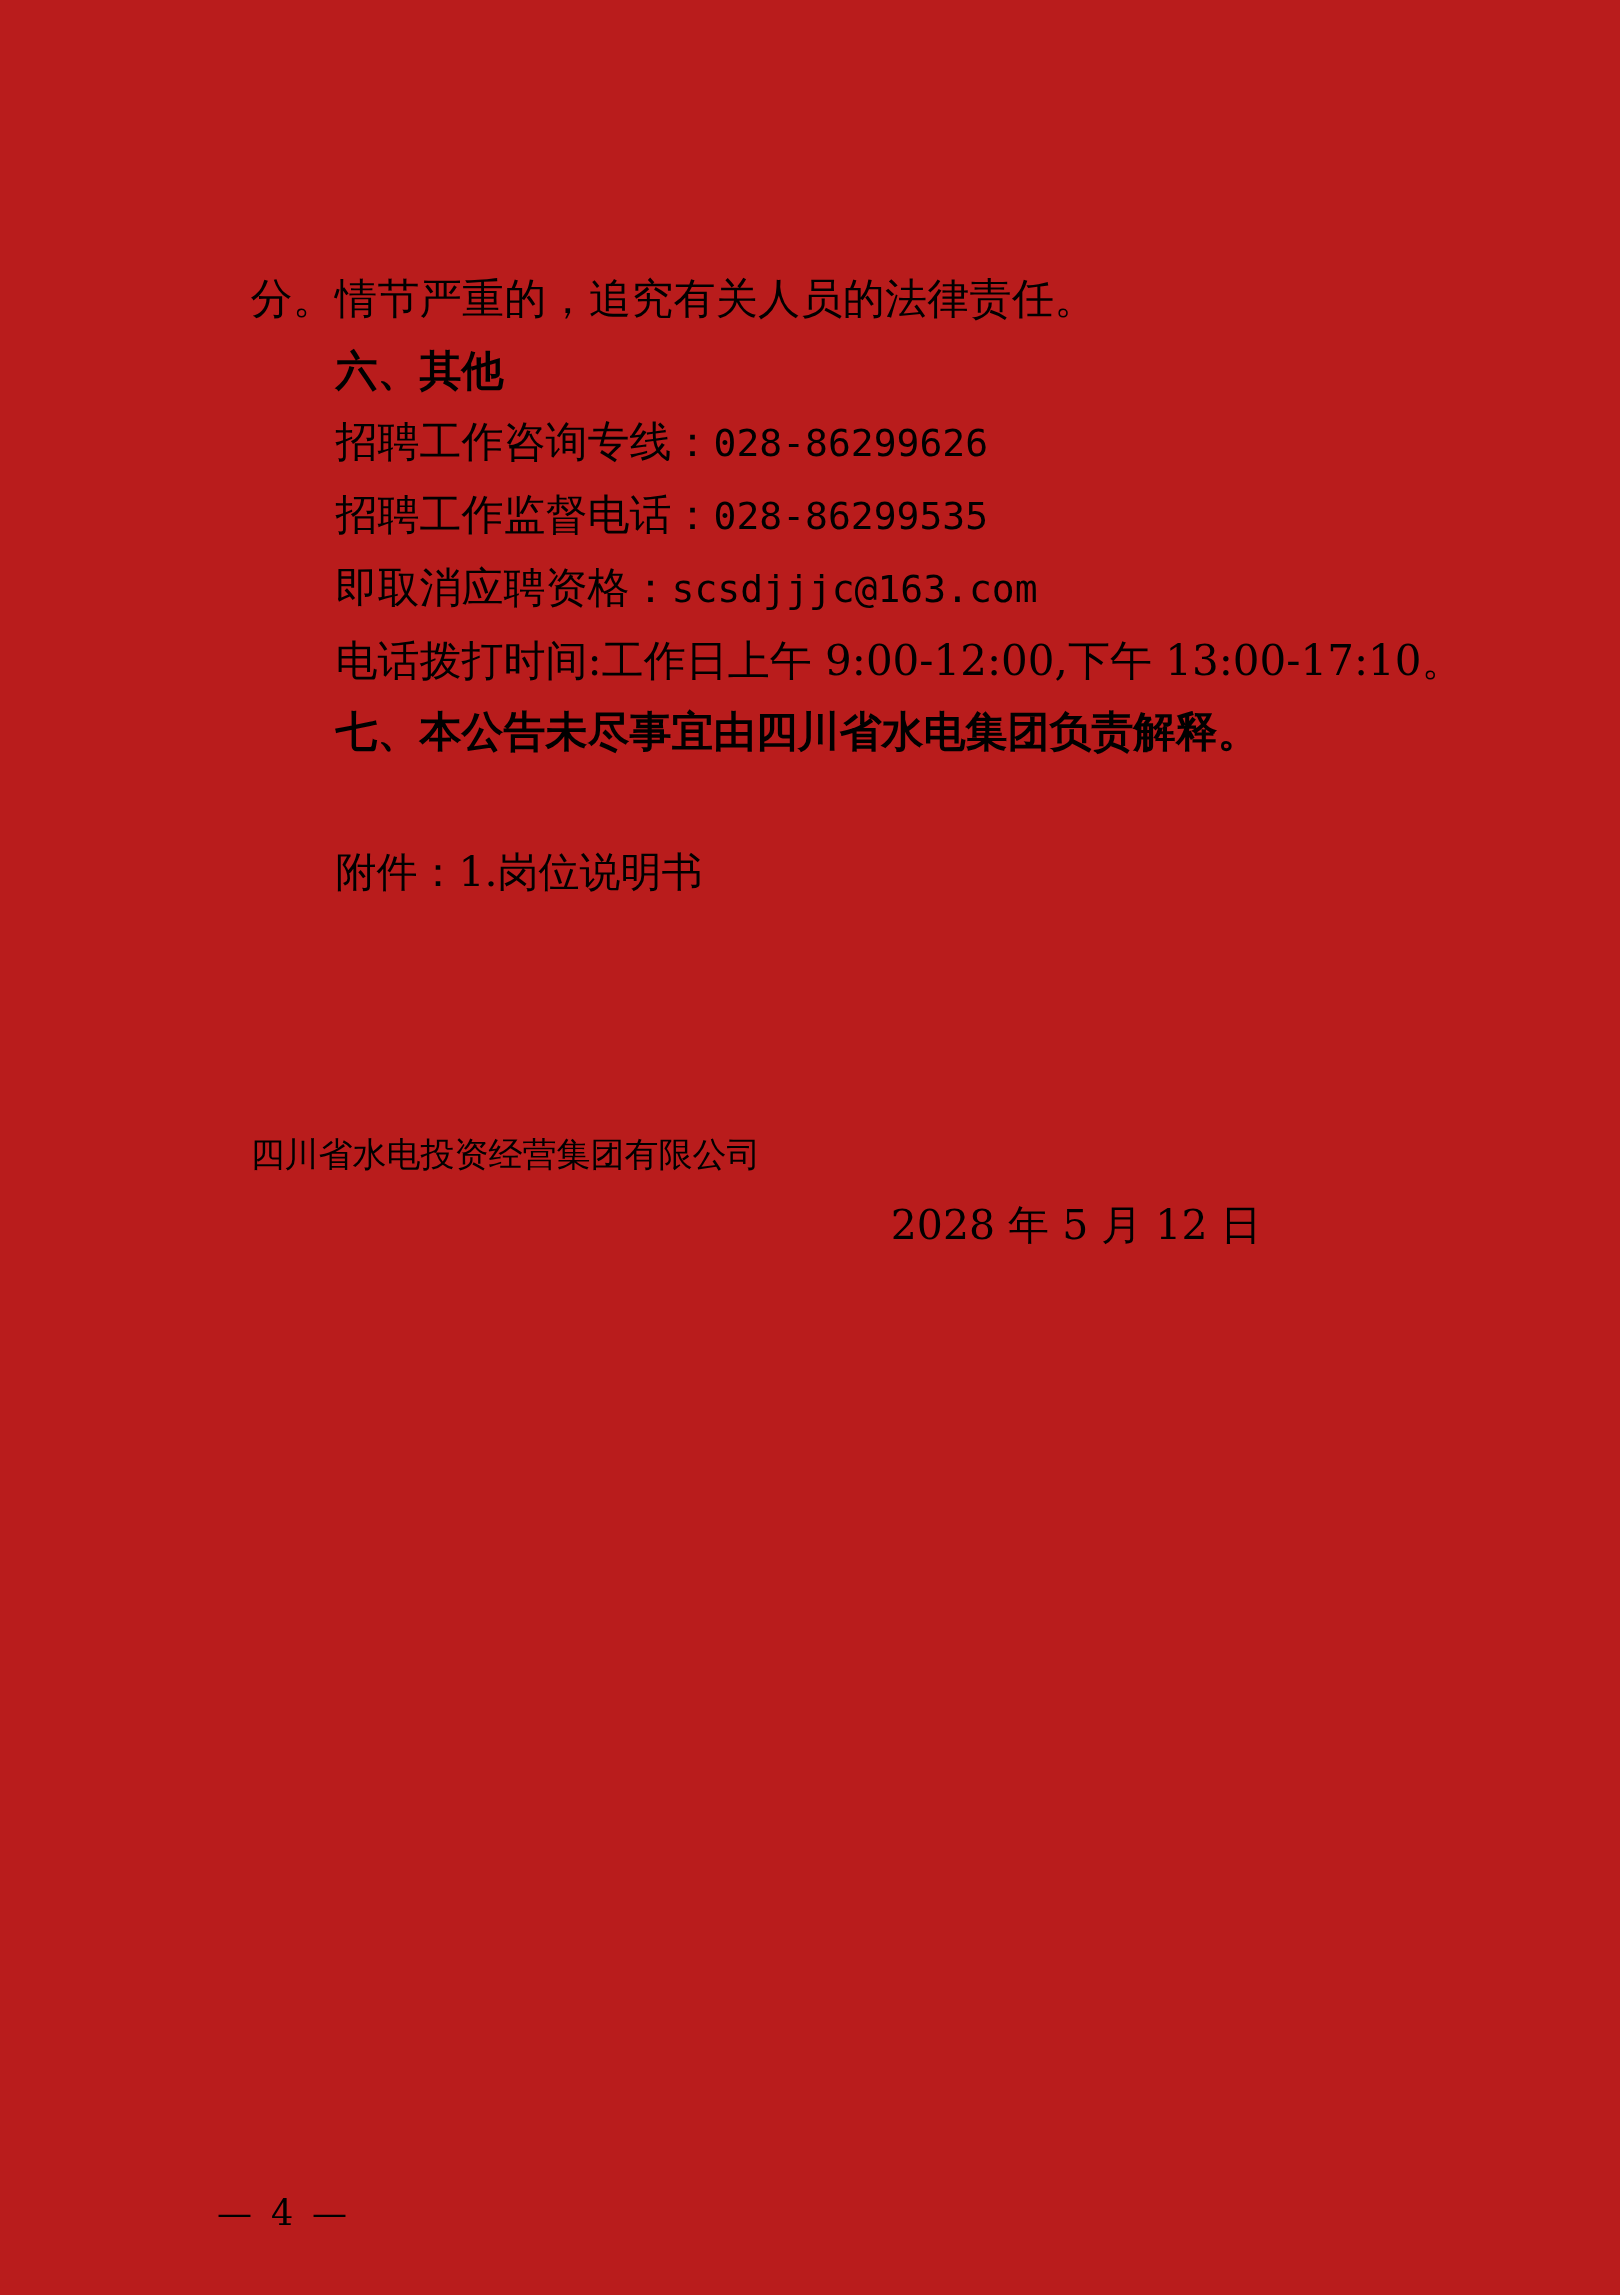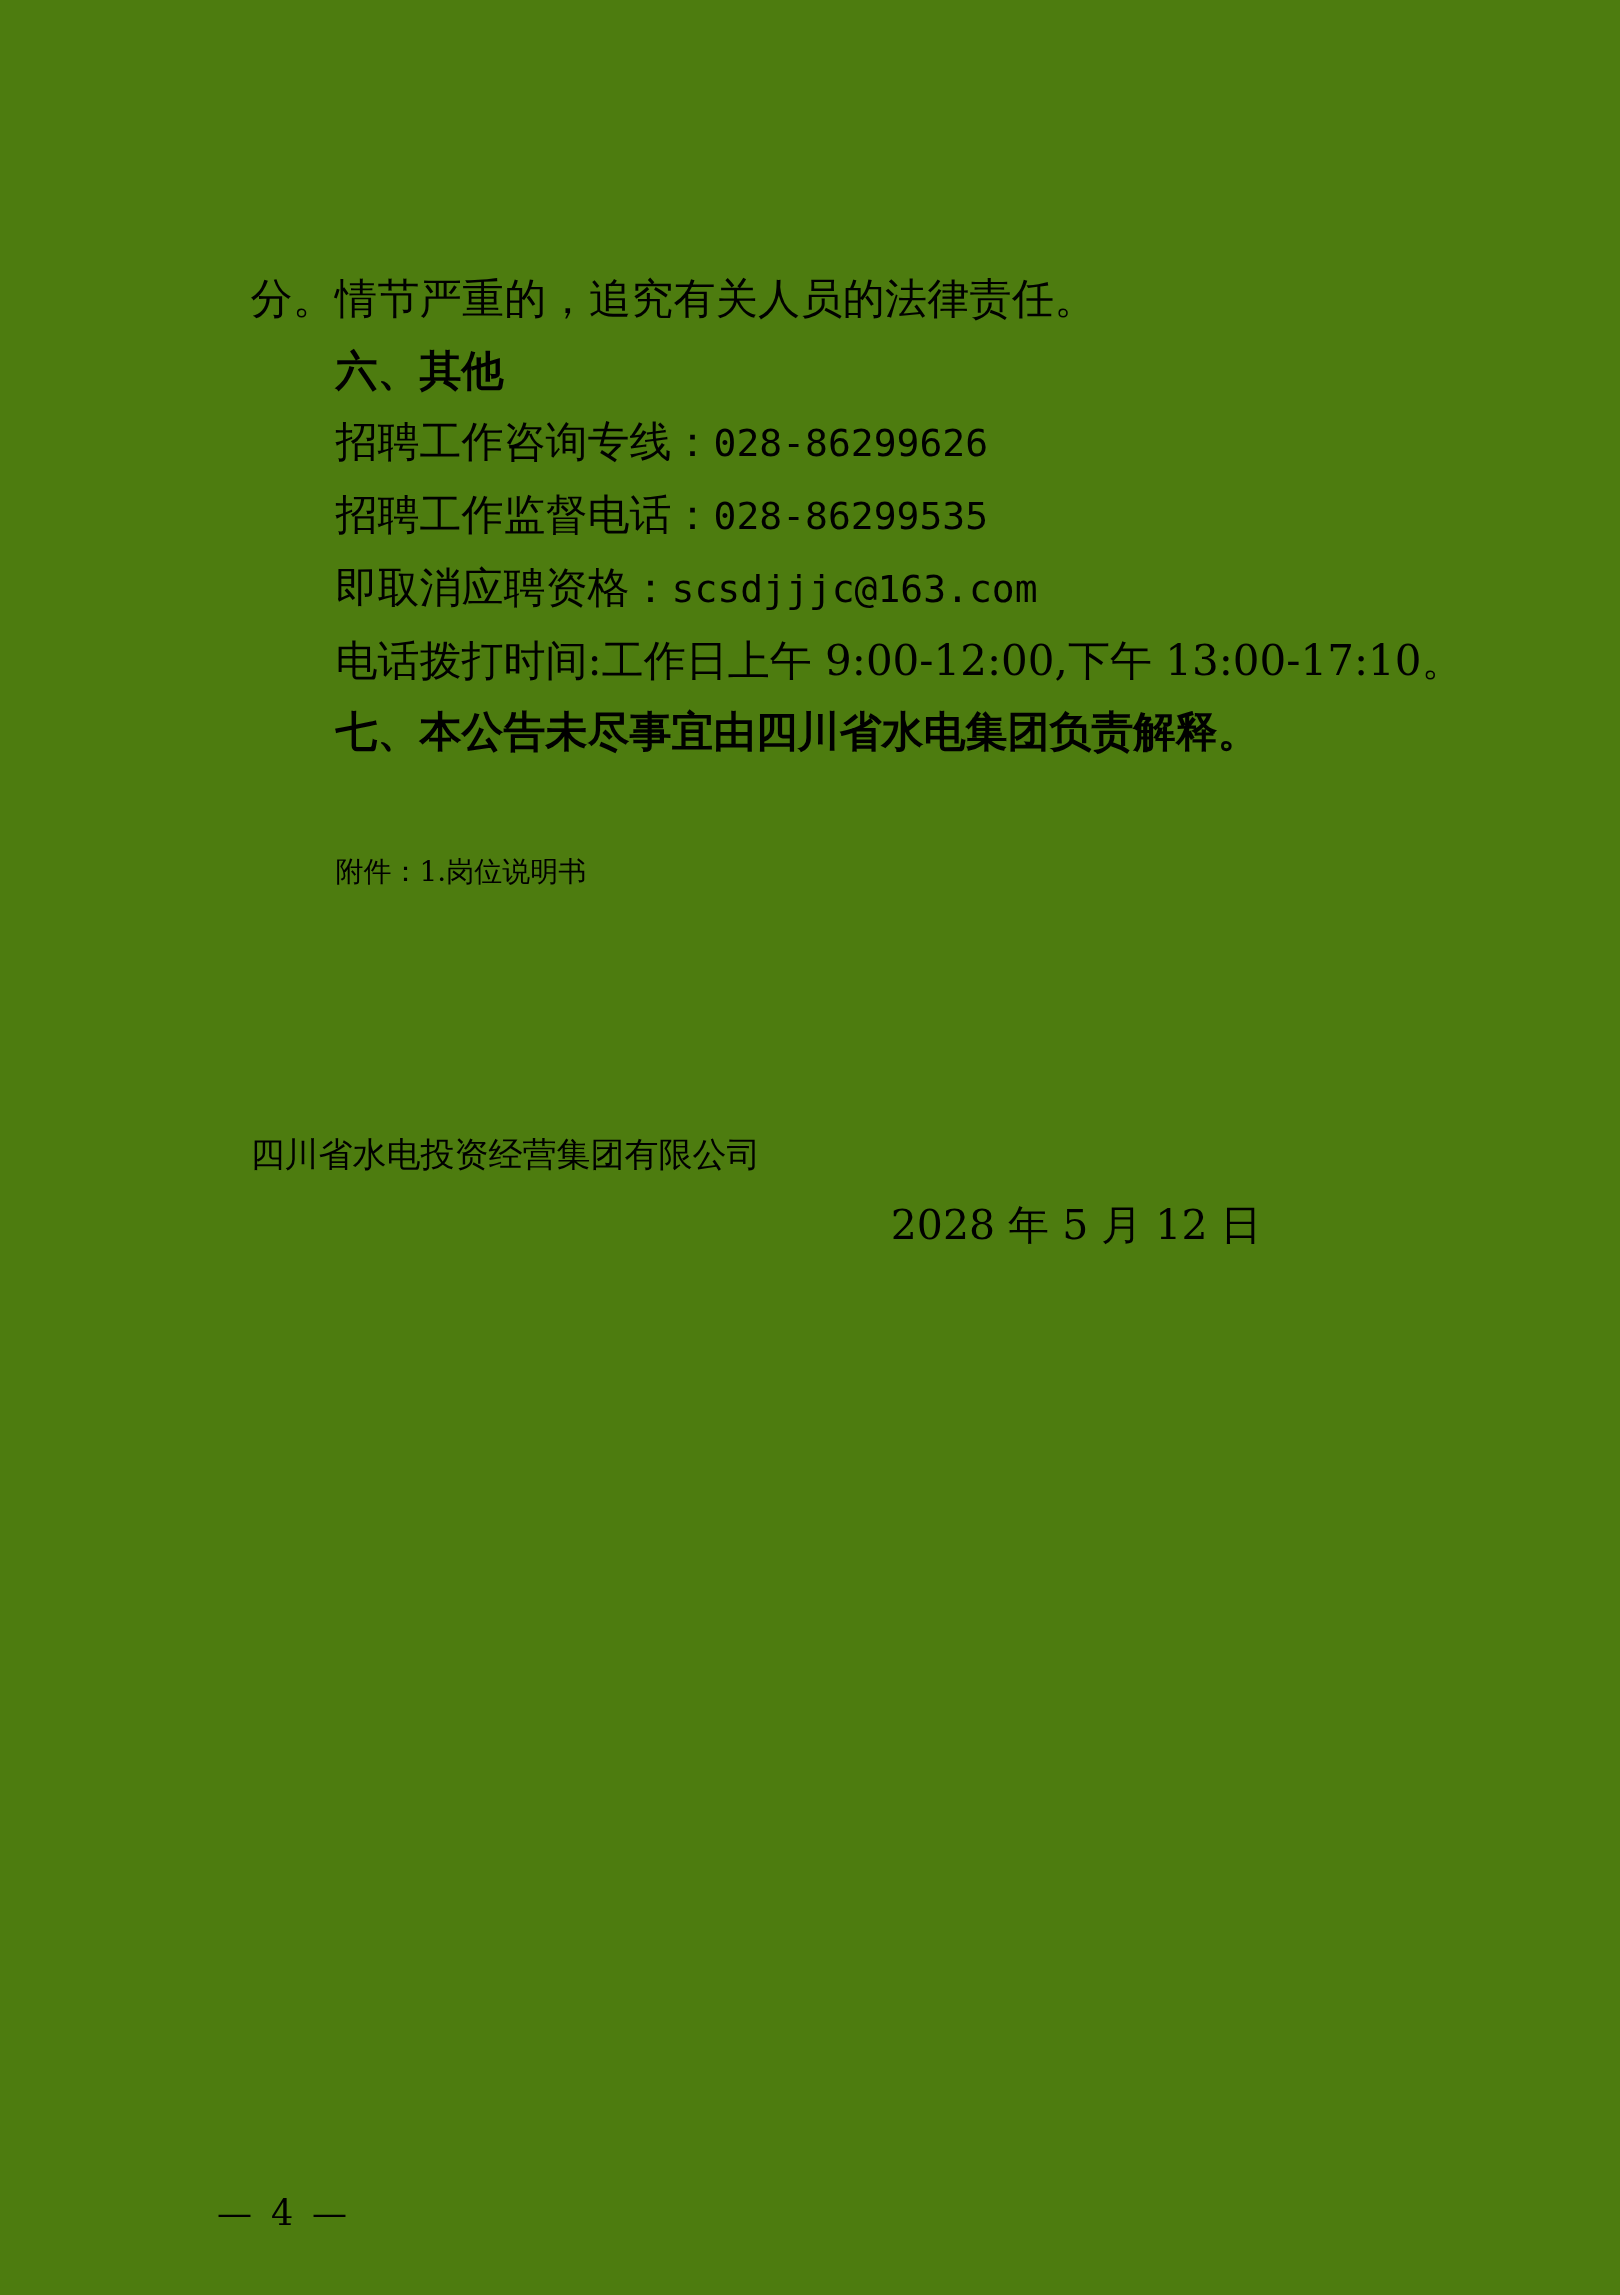--- a/index.html
+++ b/index.html
@@ -8,21 +8,21 @@
     background: #ffffff;
   }
   body {
     font-family: "DejaVu Serif", serif;
     color: #000000;
   }
   .page {
     position: relative;
     width: 1621px;
     height: 2295px;
-    background: #4d7c0f;
+    background: #b91c1c;
     box-sizing: border-box;
     padding: 263px 89px 0 197px;
   }
   .doc-body {
     width: 1228px;
     margin: 0 auto;
   }
   .para {
     font-size: 42px;
     line-height: 71px;
@@ -56,21 +56,21 @@
   .spacer-lg {
     height: 71px;
   }
   .spacer-xl {
     height: 142px;
   }
   .attach-block {
     margin-top: 0;
   }
   .attach-line-1 {
-    font-size: 28px;
+    font-size: 41px;
     line-height: 68px;
     text-indent: 85px;
     margin: 0;
   }
   .attach-line-2 {
     font-size: 41px;
     line-height: 68px;
     text-indent: 217px;
     margin: 0;
   }

